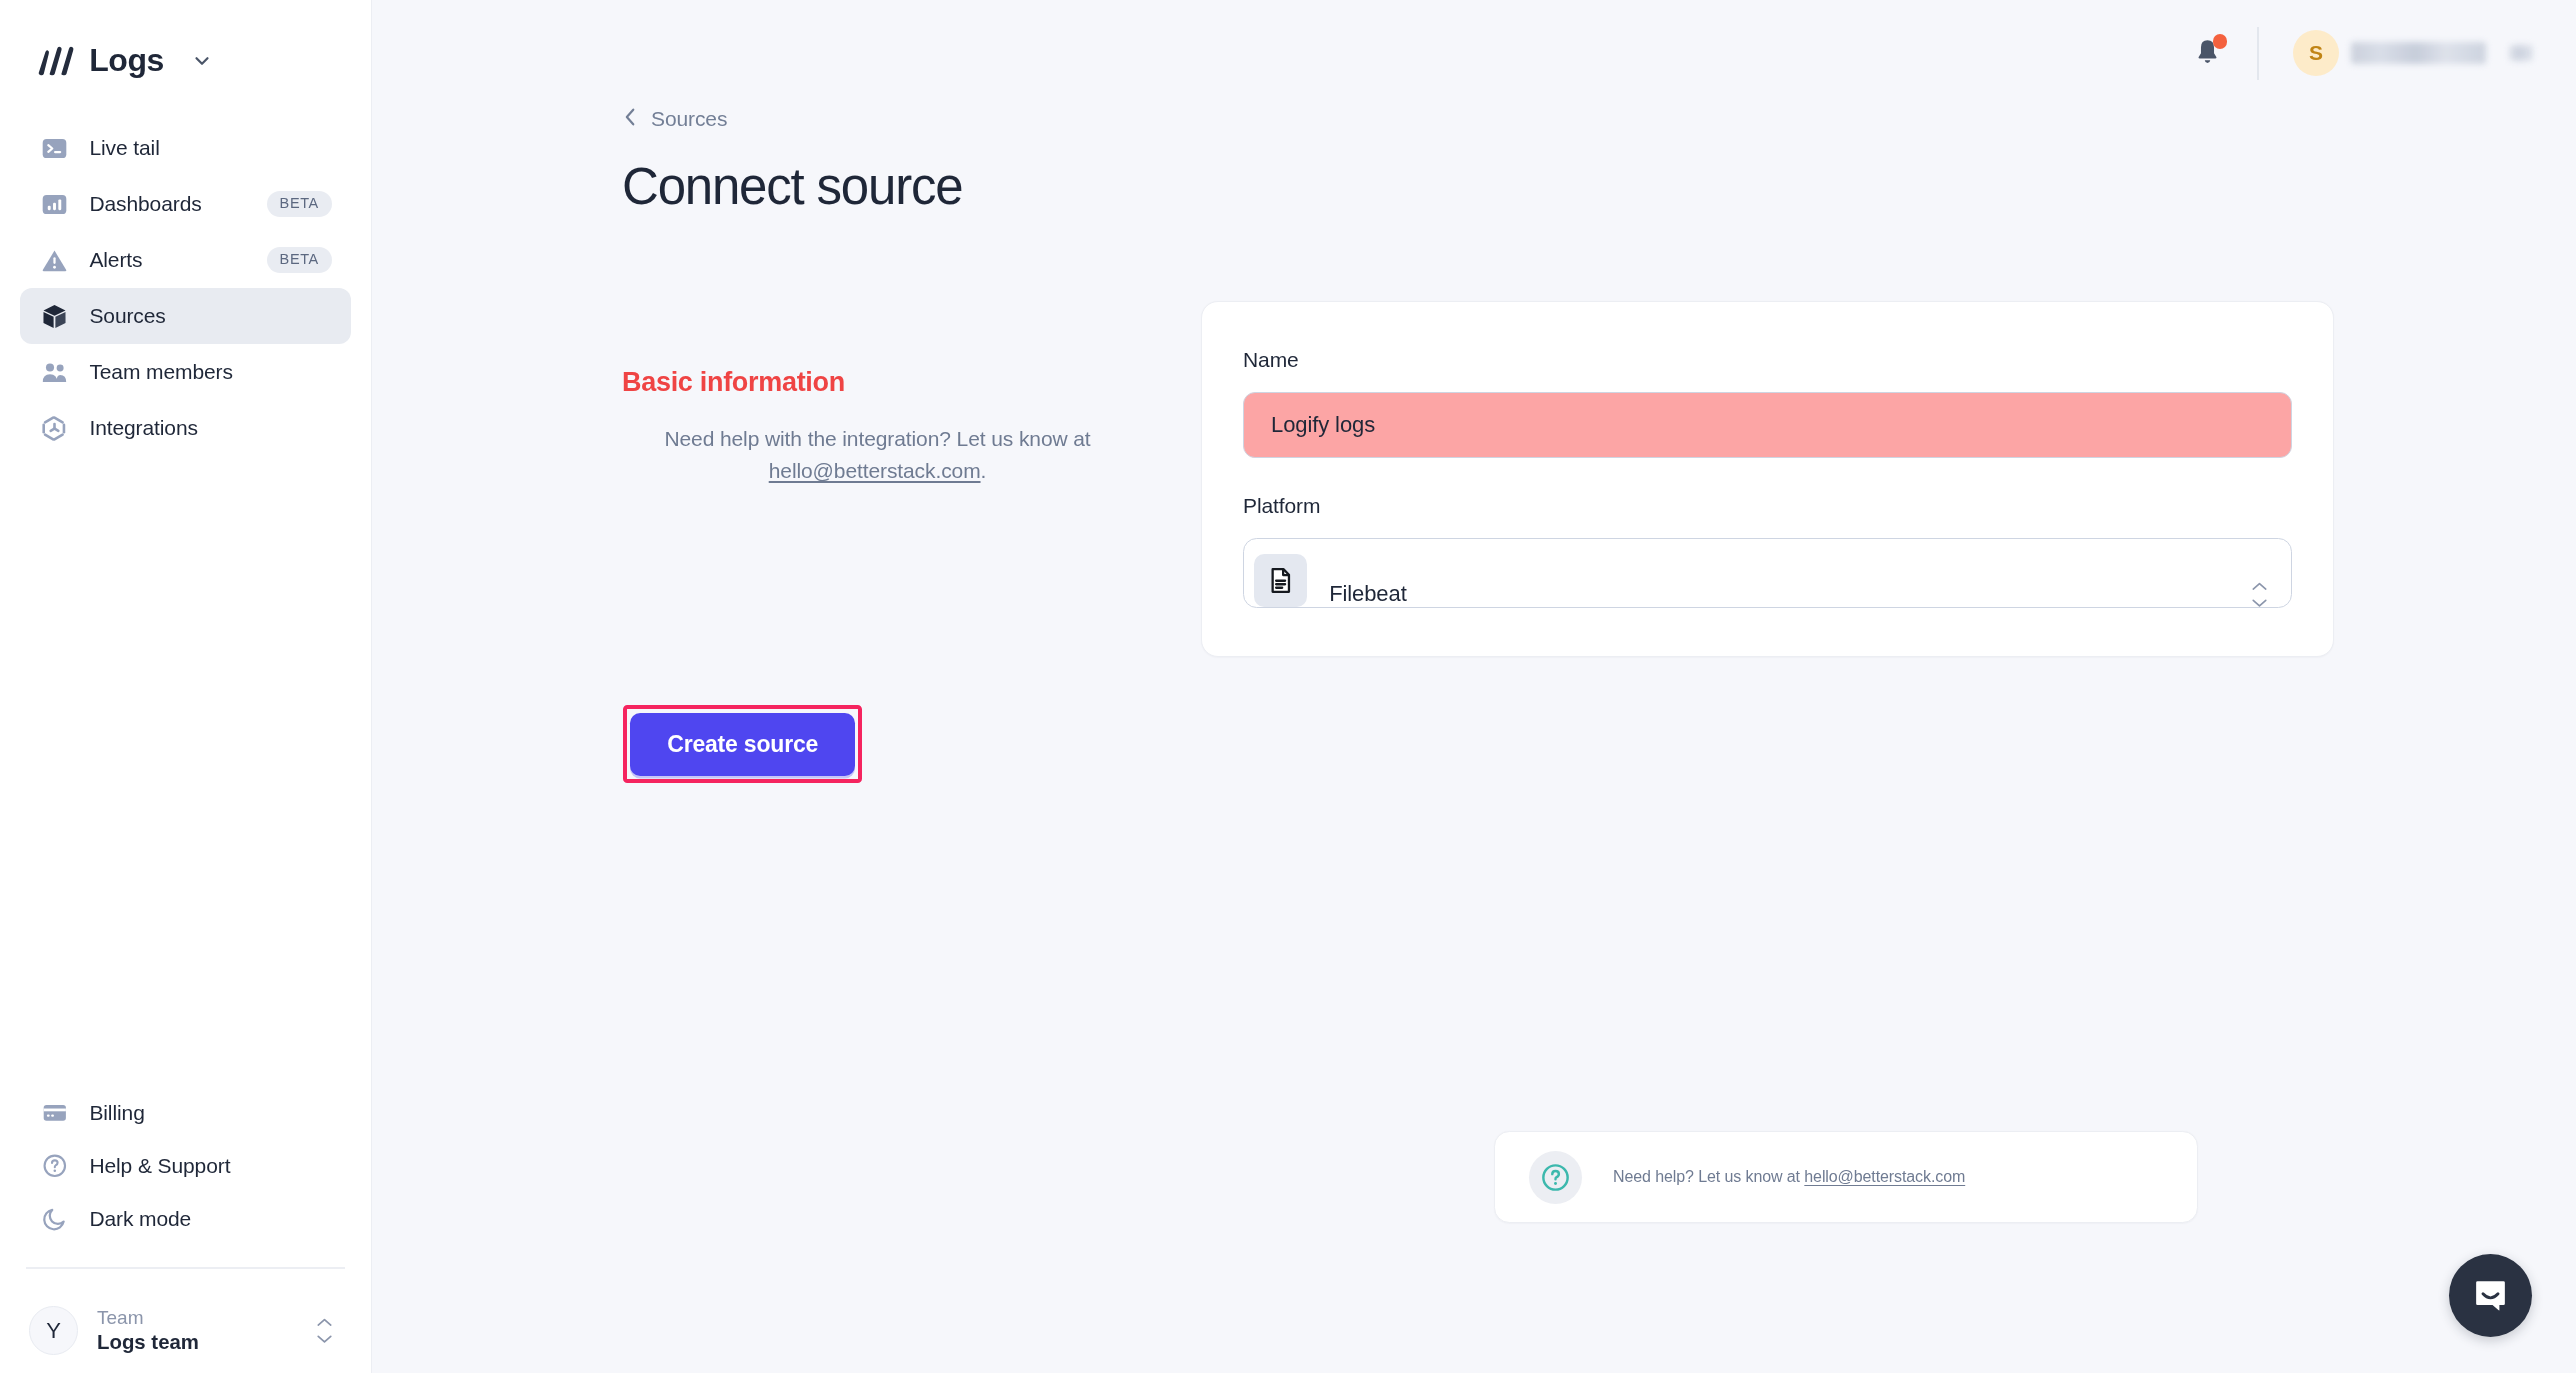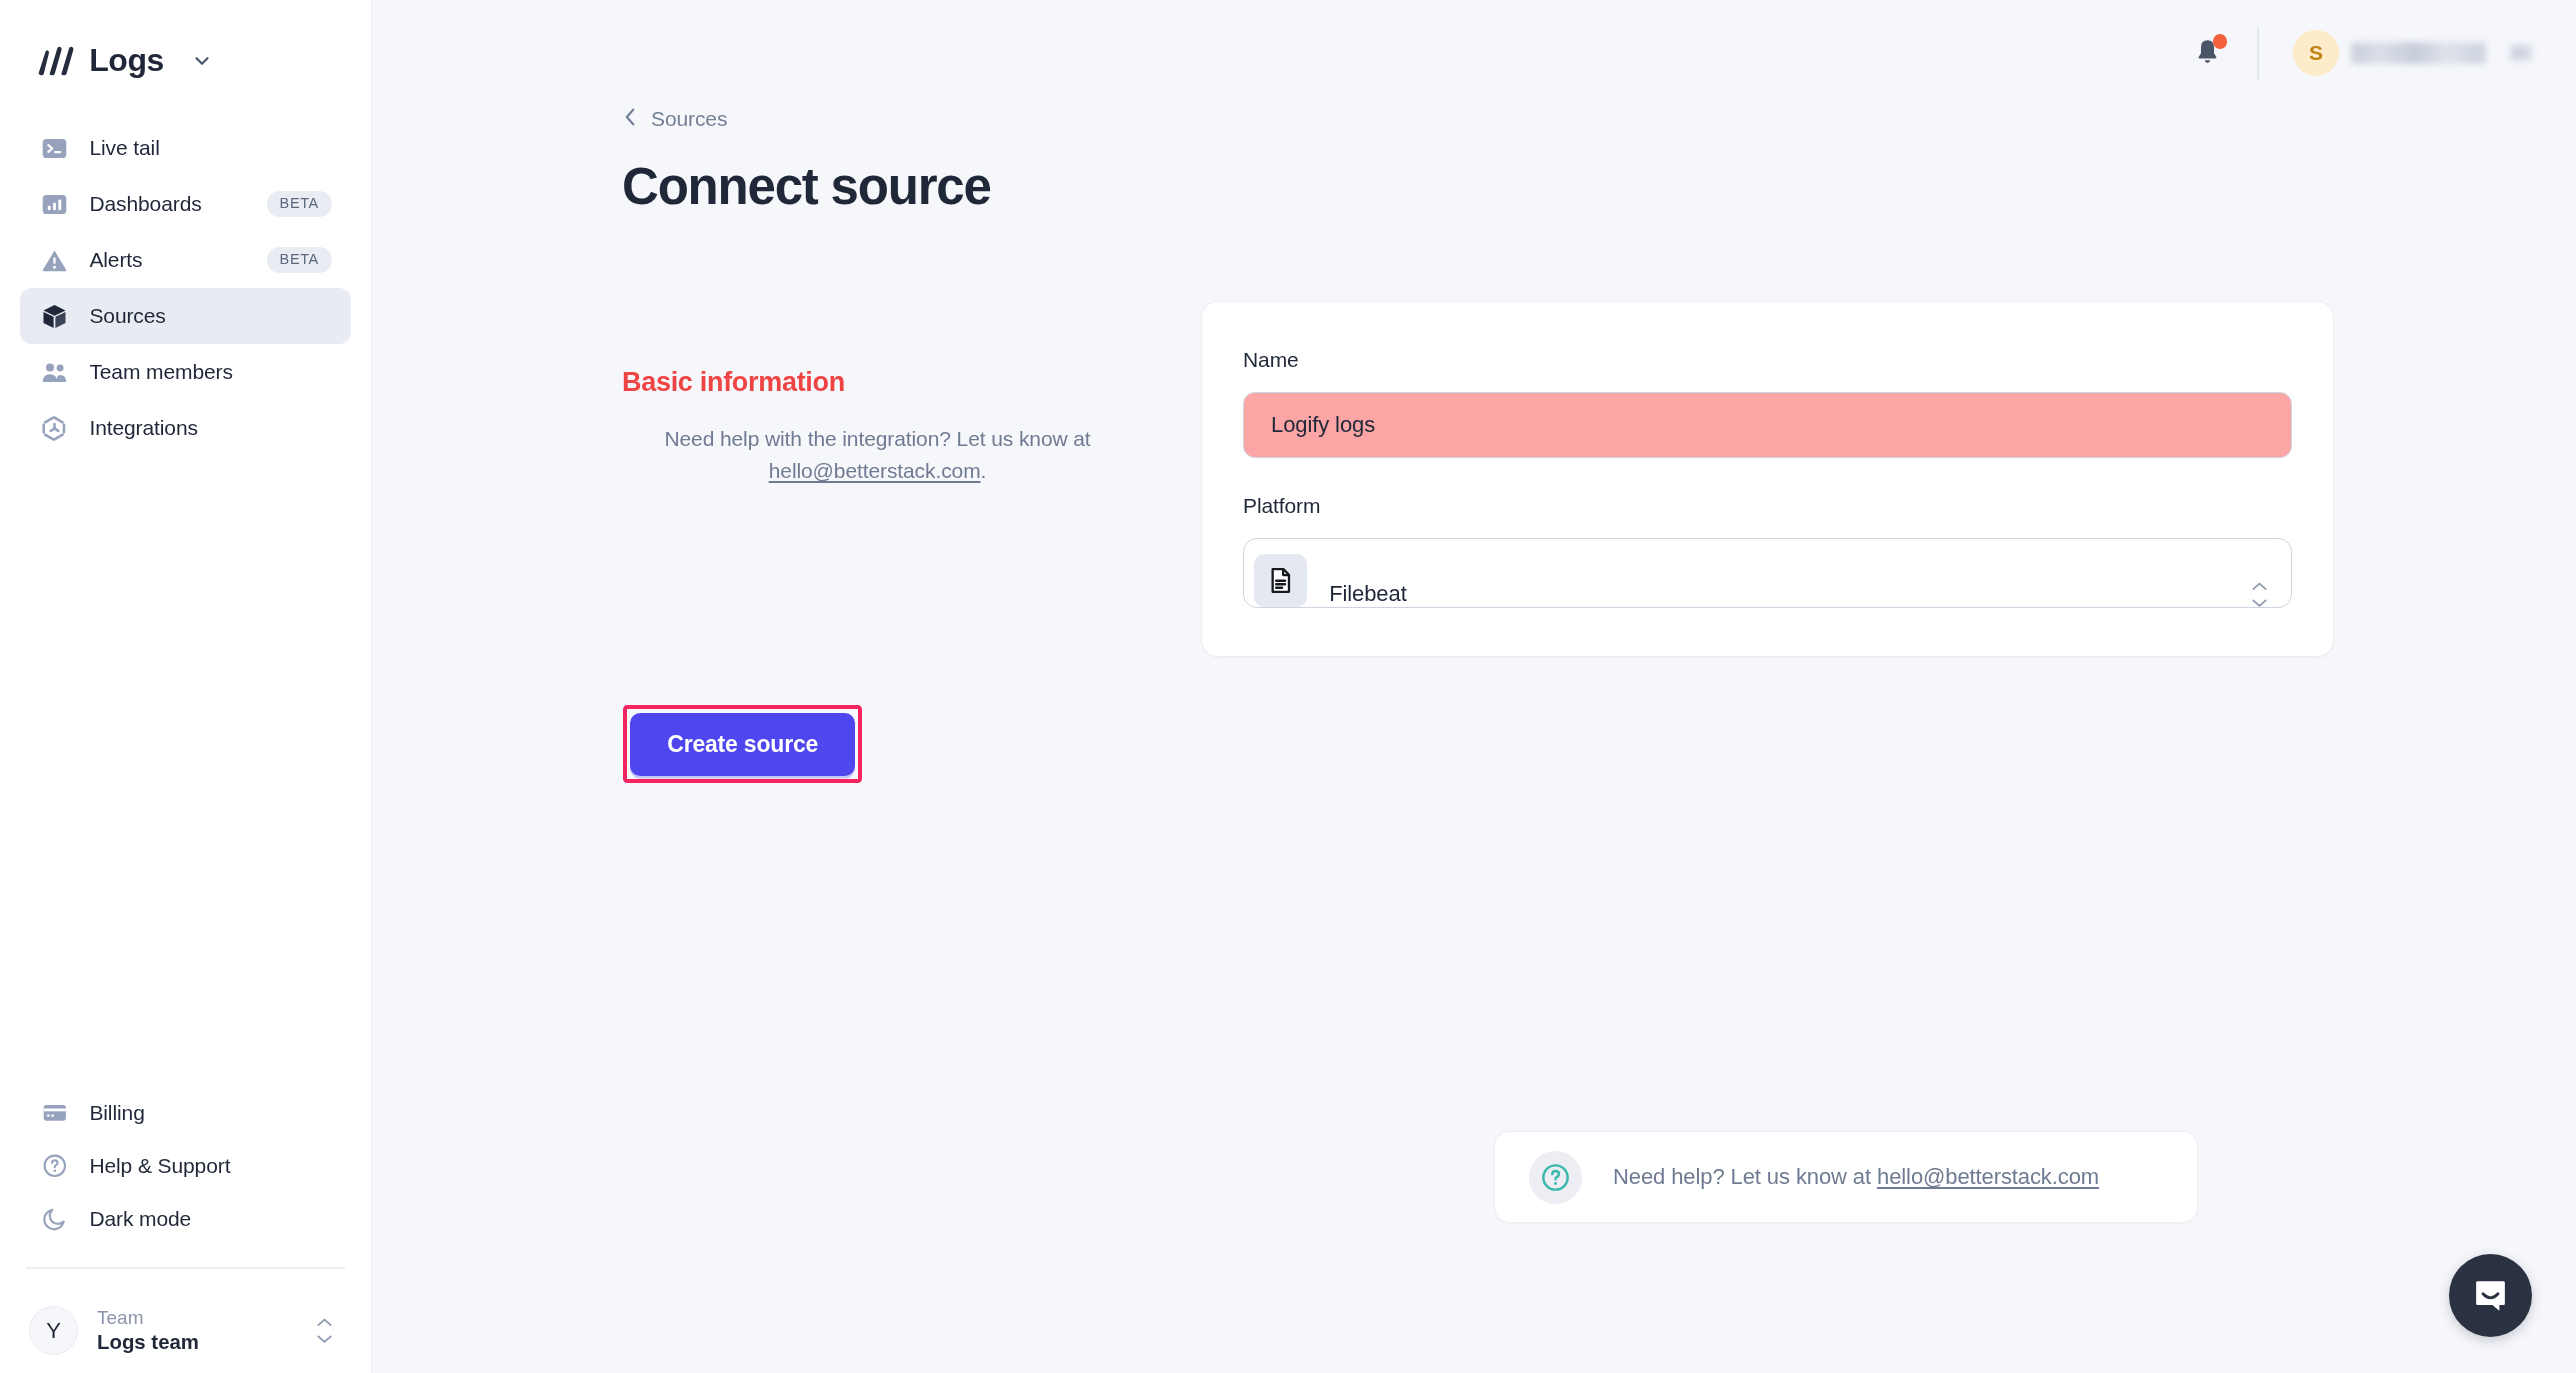--- a/index.html
+++ b/index.html
@@ -100,21 +100,21 @@
 
   
   .content { padding: 0 0 0 250px; }
   .breadcrumb {
     display: inline-flex; align-items: center; gap: 12px;
     color: #6b7governance; cursor: pointer; margin-bottom: 12px;
   }
   .breadcrumb { color: #737f96; }
   .breadcrumb-text { font-size: 21px; color: #737f96; letter-spacing: -0.1px; }
   .page-title {
-    font-size: 51px; font-weight: 700; color: #1f2738;
+    font-size: 51px; font-weight: 400; color: #1f2738;
     letter-spacing: -1.2px; margin-top: 13.6px;
   }
 
   .columns { display: flex; margin-top: 85px; gap: 0; }
   .col-left { width: 579px; flex: 0 0 579px; padding-top: 66px; }
   .section-title {
     font-size: 27px; font-weight: 700; color: #ef4444; letter-spacing: -0.3px;
   }
   .section-desc {
     margin-top: 25.6px; font-size: 21px; line-height: 1.52;
@@ -176,21 +176,21 @@
     width: 704px; height: 92px;
     background: #ffffff; border: 1.7px solid #eceef3; border-radius: 15.3px;
     display: flex; align-items: center; padding: 0 34px;
     box-shadow: 0 0.9px 1.7px rgba(31,39,56,.03);
   }
   .help-icon {
     width: 53px; height: 53px; border-radius: 50%; background: #eceef3;
     display: flex; align-items: center; justify-content: center; flex: 0 0 53px;
   }
   .help-text {
-    margin-left: 31px; font-size: 22px; color: #6f7b92; letter-spacing: -0.1px;
+    margin-left: 31px; font-size: 16px; color: #6f7b92; letter-spacing: -0.1px;
   }
 
   
   .intercom {
     position: absolute; right: 44px; bottom: 36px;
     width: 83px; height: 83px; border-radius: 50%;
     background: #2a3242; display: flex; align-items: center; justify-content: center;
     cursor: pointer; box-shadow: 0 3.4px 12px rgba(31,39,56,.22);
   }
 </style>

